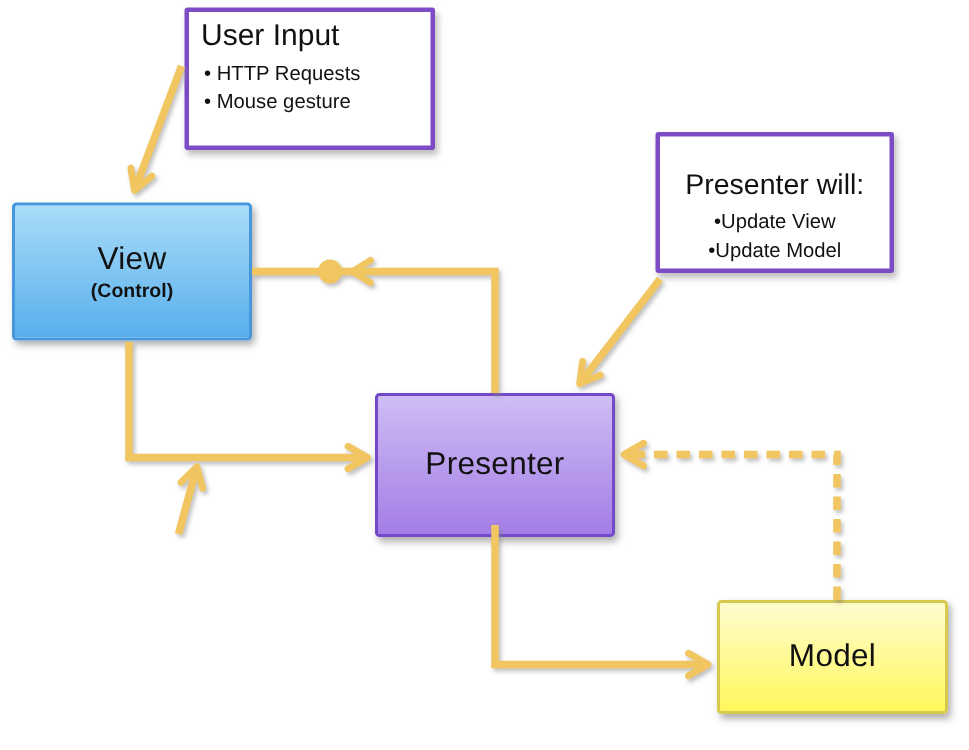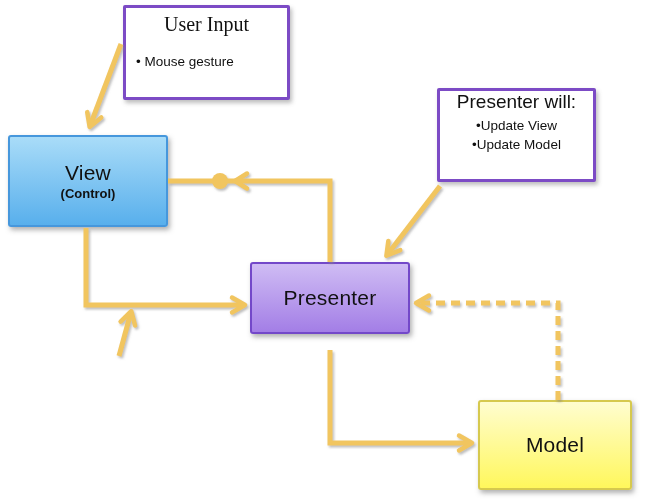--- a/index.html
+++ b/index.html
@@ -24,33 +24,33 @@
     box-shadow:2px 3px 5px rgba(100,100,100,0.5);
   }
   .node-title{font-size:21px;letter-spacing:.2px;}
   .node-subtitle{font-size:13px;margin-top:1px;font-weight:bold;}
   #view-box{
     left:8px;top:135px;width:160px;height:92px;
     background:linear-gradient(to bottom, var(--view-fill-top), var(--view-fill-bottom));
     border:2px solid var(--view-border);
   }
   #presenter-box{
-    left:250px;top:262px;width:160px;height:72px;
+    left:250px;top:262px;width:160px;height:96px;
     background:linear-gradient(to bottom, var(--presenter-fill-top), var(--presenter-fill-bottom));
     border:2px solid var(--presenter-border);
   }
   #model-box{
-    left:478px;top:400px;width:154px;height:90px;
+    left:478px;top:400px;width:154px;height:76px;
     background:linear-gradient(to bottom, var(--model-fill-top), var(--model-fill-bottom));
     border:2px solid var(--model-border);
   }
   #user-input-box{left:123px;top:5px;width:167px;height:95px;padding:5px 8px;}
-  #user-input-box .ann-title{font-size:20px;text-align:center;margin-bottom:16px;font-family:Liberation Serif, serif;}
+  #user-input-box .ann-title{font-size:20px;margin-bottom:3px;}
   #user-input-box .ann-bullet{font-size:13.5px;line-height:1.42;text-align:left;padding-left:2px;}
-  #presenter-will-box{left:437px;top:88px;width:159px;height:94px;padding:0 4px;align-items:center;}
+  #presenter-will-box{left:437px;top:88px;width:159px;height:94px;padding:22px 4px;align-items:center;}
   #presenter-will-box .ann-title{font-size:19px;text-align:center;margin-bottom:4px;}
   #presenter-will-box .ann-bullet{font-size:13.5px;line-height:1.4;text-align:center;}
   #view-notifies-box{left:37px;top:358px;width:162px;height:96px;justify-content:center;}
   #view-notifies-box .ann-text{font-size:19px;line-height:1.55;text-align:center;}
 </style>
 </head>
 <body>
 
 <div class="canvas">
 
@@ -79,20 +79,21 @@
       <line class="wire" x1="440" y1="186" x2="387" y2="255" marker-end="url(#ah)"></line>
 
       <polyline class="wire" points="330,350 330,443 471,443" marker-end="url(#ah)"></polyline>
 
       <polyline class="wire dashed" points="558,400 558,303 417,303" marker-end="url(#ah)"></polyline>
     </g>
   </svg>
 
   <div class="box annotation" id="user-input-box">
     <div class="ann-title">User Input</div>
+    <div class="ann-bullet">• HTTP Requests</div>
     <div class="ann-bullet">• Mouse gesture</div>
   </div>
 
   <div class="box node" id="view-box">
     <div class="node-title">View</div>
     <div class="node-subtitle">(Control)</div>
   </div>
 
   <div class="box annotation" id="presenter-will-box">
     <div class="ann-title">Presenter will:</div>

